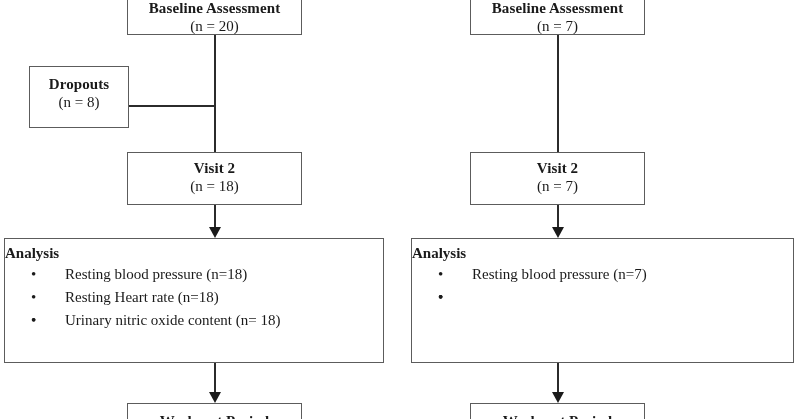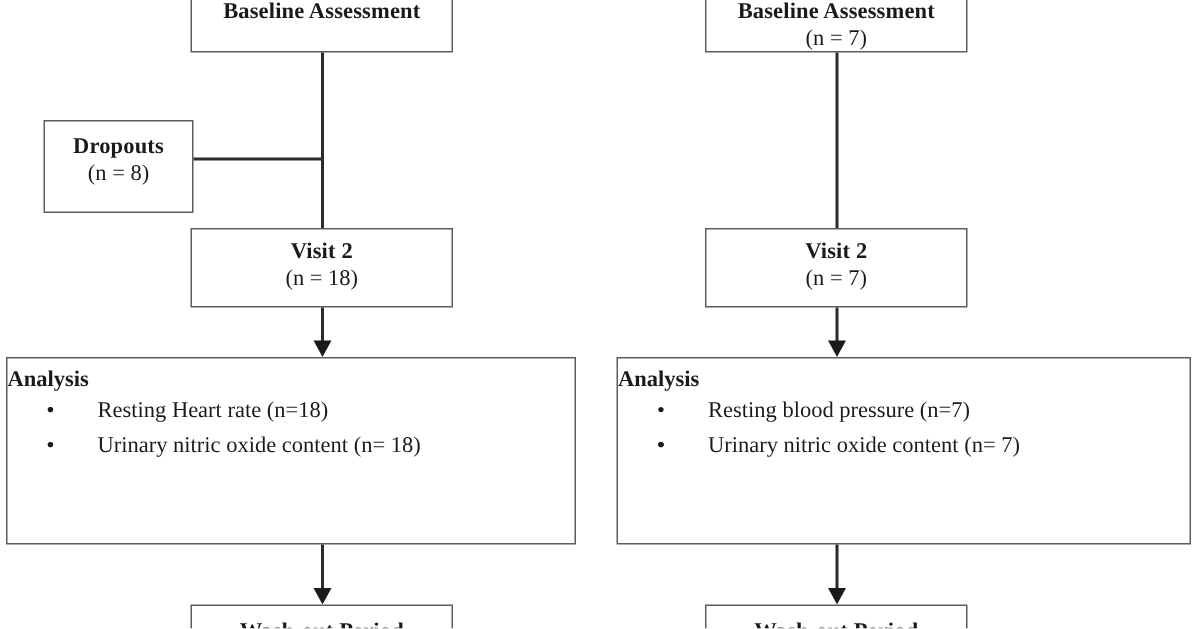--- a/index.html
+++ b/index.html
@@ -90,44 +90,46 @@
   .clip-top   { overflow: hidden; }
   .clip-bottom{ overflow: hidden; }
 </style>
 </head>
 <body>
 
 <div id="canvas">
 
   <div class="node clip-top" style="left:127px; top:-18px; width:175px; height:53px;">
     <div class="node-title" style="margin-top:16px;">Baseline Assessment</div>
+    <div class="node-sub">(n = 20)</div>
   </div>
 
   <div class="vline" style="left:214px; top:35px; height:117px;"></div>
 
-  <div class="node" style="left:29px; top:80px; width:100px; height:62px;">
+  <div class="node" style="left:29px; top:66px; width:100px; height:62px;">
     <div class="node-title" style="margin-top:8px;">Dropouts</div>
     <div class="node-sub">(n = 8)</div>
   </div>
 
   <div class="hline" style="left:129px; top:105px; width:86px;"></div>
 
   <div class="node" style="left:127px; top:152px; width:175px; height:53px;">
     <div class="node-title" style="margin-top:6px;">Visit 2</div>
     <div class="node-sub">(n = 18)</div>
   </div>
 
   <div class="vline" style="left:214px; top:205px; height:24px;"></div>
   <div class="arrowhead" style="left:209px; top:227px;"></div>
 
   <div class="analysis" style="left:4px; top:238px; width:380px; height:125px;">
     <div class="analysis-title">Analysis</div>
     <ul>
       <li>
         <span class="bullet">•</span>
+        <span>Resting blood pressure (n=18)</span>
       </li>
       <li>
         <span class="bullet">•</span>
         <span>Resting Heart rate (n=18)</span>
       </li>
       <li>
         <span class="bullet">•</span>
       </li>
       <li>
         <span class="bullet">•</span>
@@ -166,21 +168,20 @@
         <span>Resting blood pressure (n=7)</span>
       </li>
       <li>
         <span class="bullet">•</span>
       </li>
       <li>
         <span class="bullet">•</span>
       </li>
       <li>
         <span class="bullet">•</span>
-        <span>Urinary nitric oxide content (n= 7)</span>
       </li>
     </ul>
   </div>
 
   <div class="vline" style="left:557px; top:363px; height:31px;"></div>
   <div class="arrowhead" style="left:552px; top:392px;"></div>
 
   <div class="node clip-bottom" style="left:470px; top:403px; width:175px; height:53px;">
     <div class="node-title" style="margin-top:8px;">Wash-out Period</div>
   </div>

